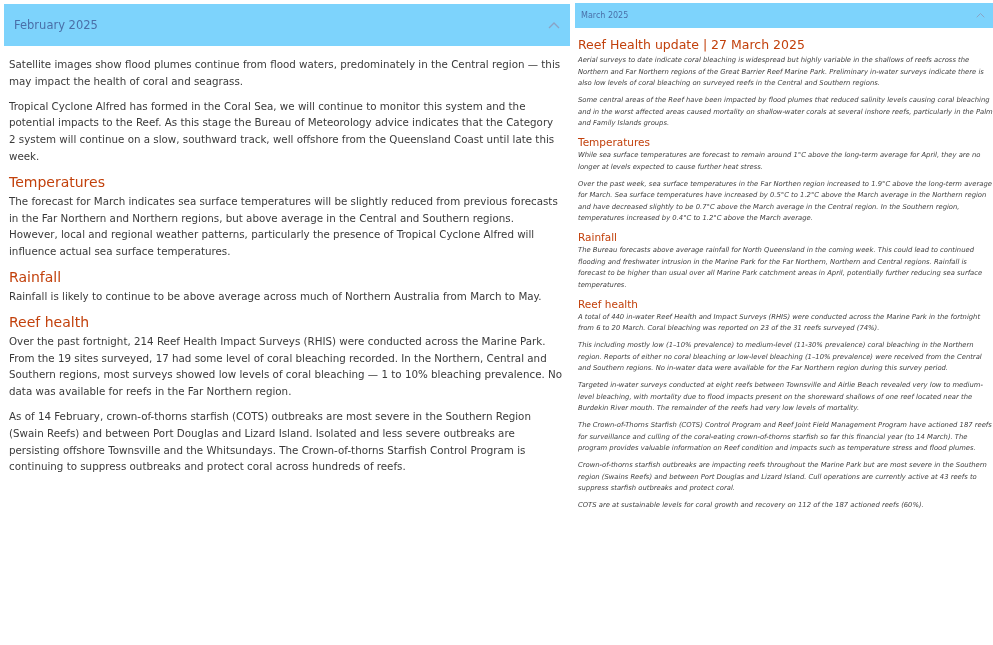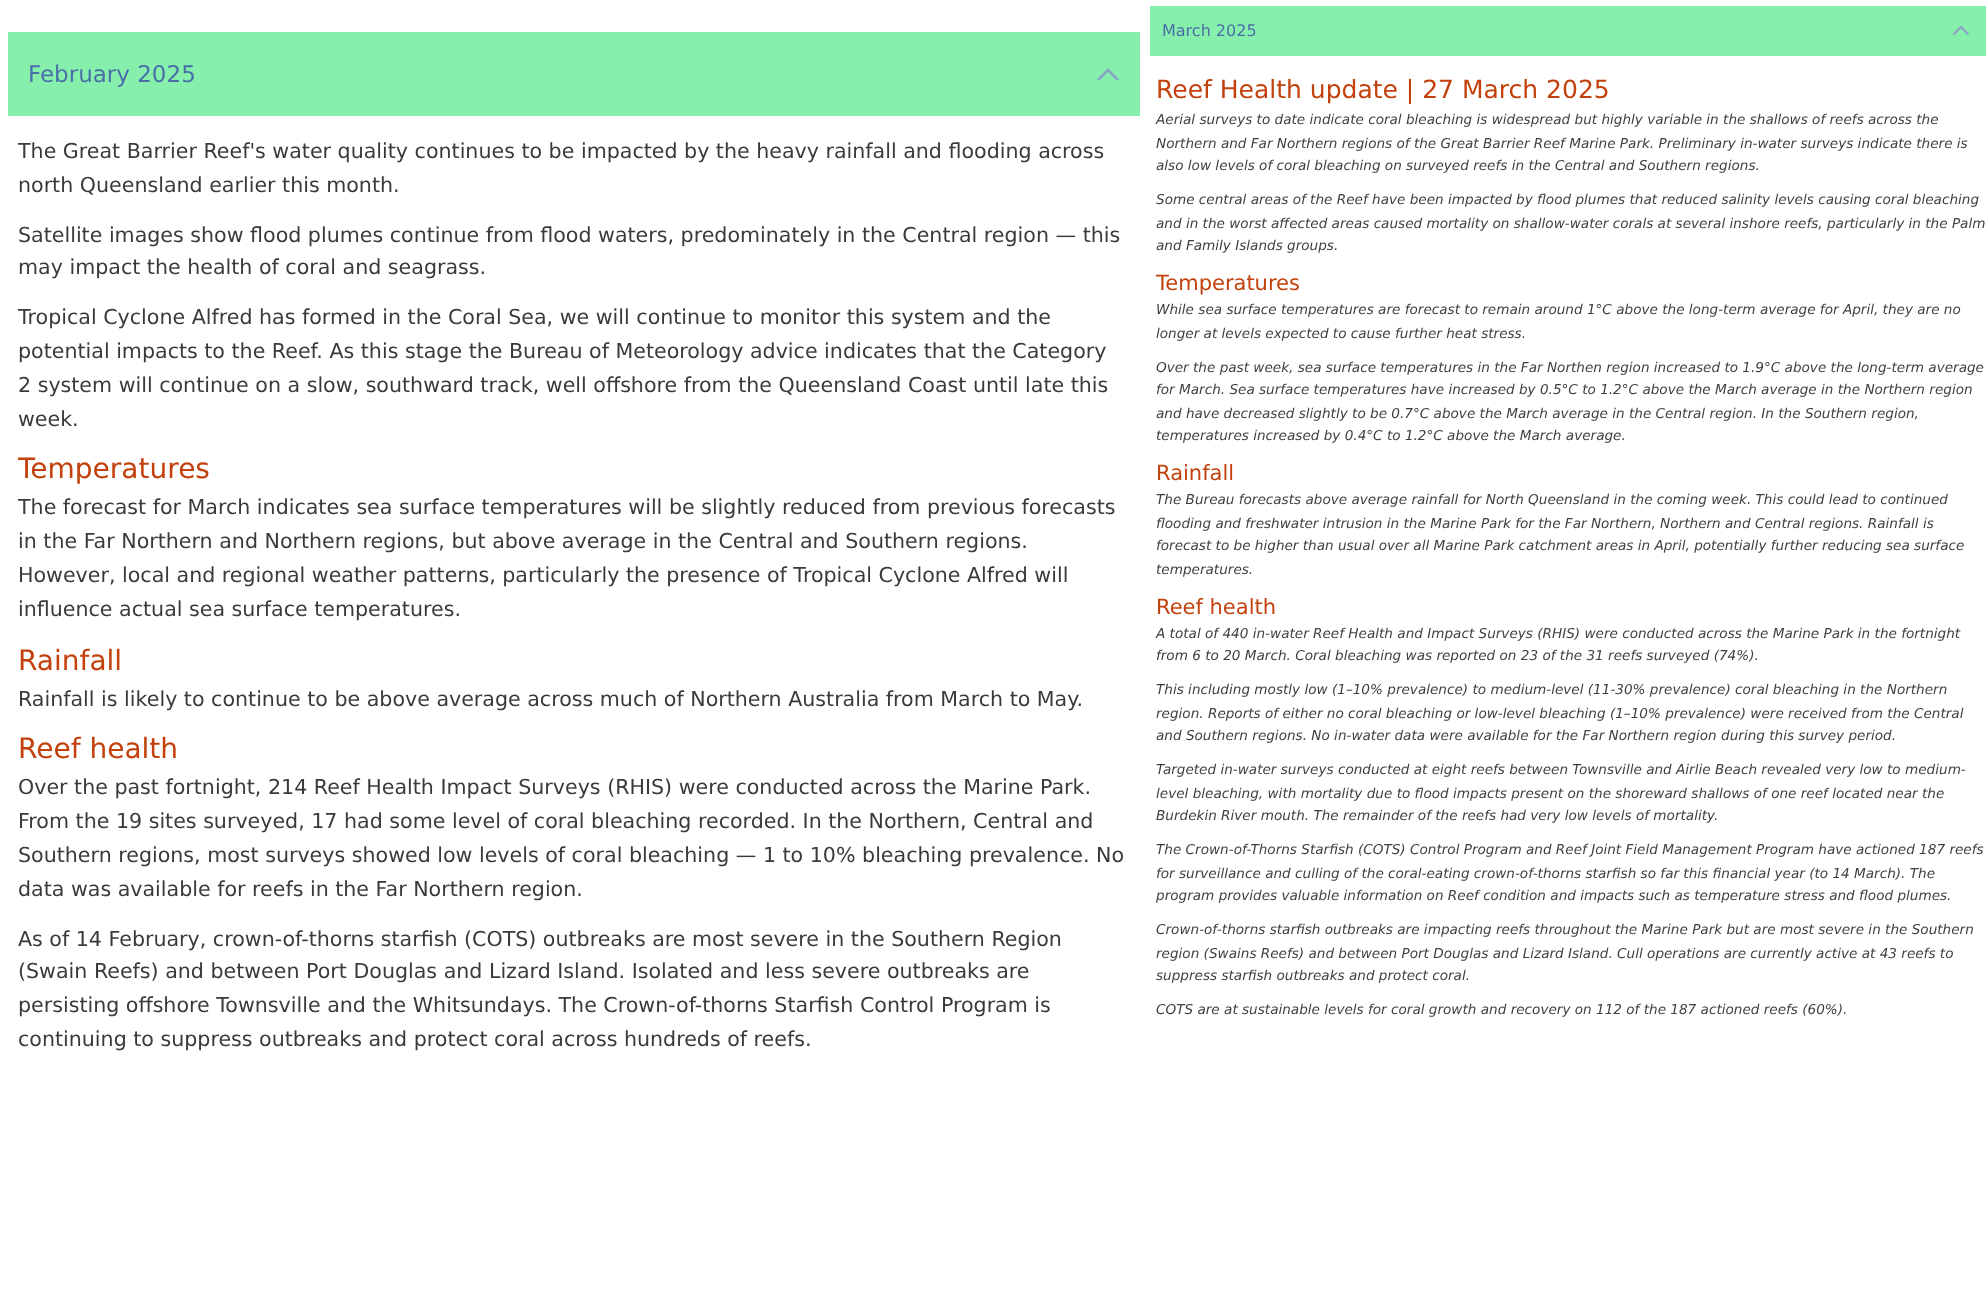--- a/index.html
+++ b/index.html
@@ -7,24 +7,24 @@
     width: 993px; height: 645px; overflow: hidden; background: #ffffff;
     font-family: "DejaVu Sans", sans-serif; color: #333;
     position: relative;
   }
   .panel { position: absolute; top: 0; background: #fff; }
   #left { left: 0; width: 570px; height: 645px; }
   #right { left: 575px; width: 418px; height: 645px; }
 
   .acc-header {
     display: flex; align-items: center; justify-content: space-between;
-    background: #86efac; color: #4a6fa8; box-sizing: border-box;
+    background: #7dd3fc; color: #4a6fa8; box-sizing: border-box;
     cursor: pointer;
   }
-  #left .acc-header { margin: 16px 0 0 4px; height: 42px; padding: 0 10px 0 10px; font-size: 11.5px; }
+  #left .acc-header { margin: 4px 0 0 4px; height: 42px; padding: 0 10px 0 10px; font-size: 11.5px; }
   #right .acc-header { margin: 3px 0 0 0; height: 25px; padding: 0 8px 0 6px; font-size: 8px; }
   .chev { color: #8aa2c4; display: inline-block; }
   #left .chev svg { width: 12px; height: 8px; }
   #right .chev svg { width: 9px; height: 6px; }
 
   .content { box-sizing: border-box; }
   #left .content { padding: 10px 8px 0 9px; }
   #right .content { padding: 9px 0 0 3px; }
 
   h1, h2 { color: #c2410c; margin: 0; font-weight: normal; }
@@ -42,21 +42,20 @@
 <div class="panel" id="left">
   <div class="acc-header">
     <span>February 2025</span>
     <span class="chev">
       <svg viewBox="0 0 12 8">
           <polyline points="1,7 6,2 11,7" fill="none" stroke="currentColor" stroke-width="1.3"></polyline>
         </svg>
     </span>
   </div>
   <div class="content">
-    <p>The Great Barrier Reef's water quality continues to be impacted by the heavy rainfall and flooding across north Queensland earlier this month.</p>
     <p>Satellite images show flood plumes continue from flood waters, predominately in the Central region — this may impact the health of coral and seagrass.</p>
     <p>Tropical Cyclone Alfred has formed in the Coral Sea, we will continue to monitor this system and the potential impacts to the Reef. As this stage the Bureau of Meteorology advice indicates that the Category 2 system will continue on a slow, southward track, well offshore from the Queensland Coast until late this week.</p>
 
     <h2>Temperatures</h2>
     <p>The forecast for March indicates sea surface temperatures will be slightly reduced from previous forecasts in the Far Northern and Northern regions, but above average in the Central and Southern regions. However, local and regional weather patterns, particularly the presence of Tropical Cyclone Alfred will influence actual sea surface temperatures.</p>
 
     <h2>Rainfall</h2>
     <p>Rainfall is likely to continue to be above average across much of Northern Australia from March to May.</p>
 
     <h2>Reef health</h2>

